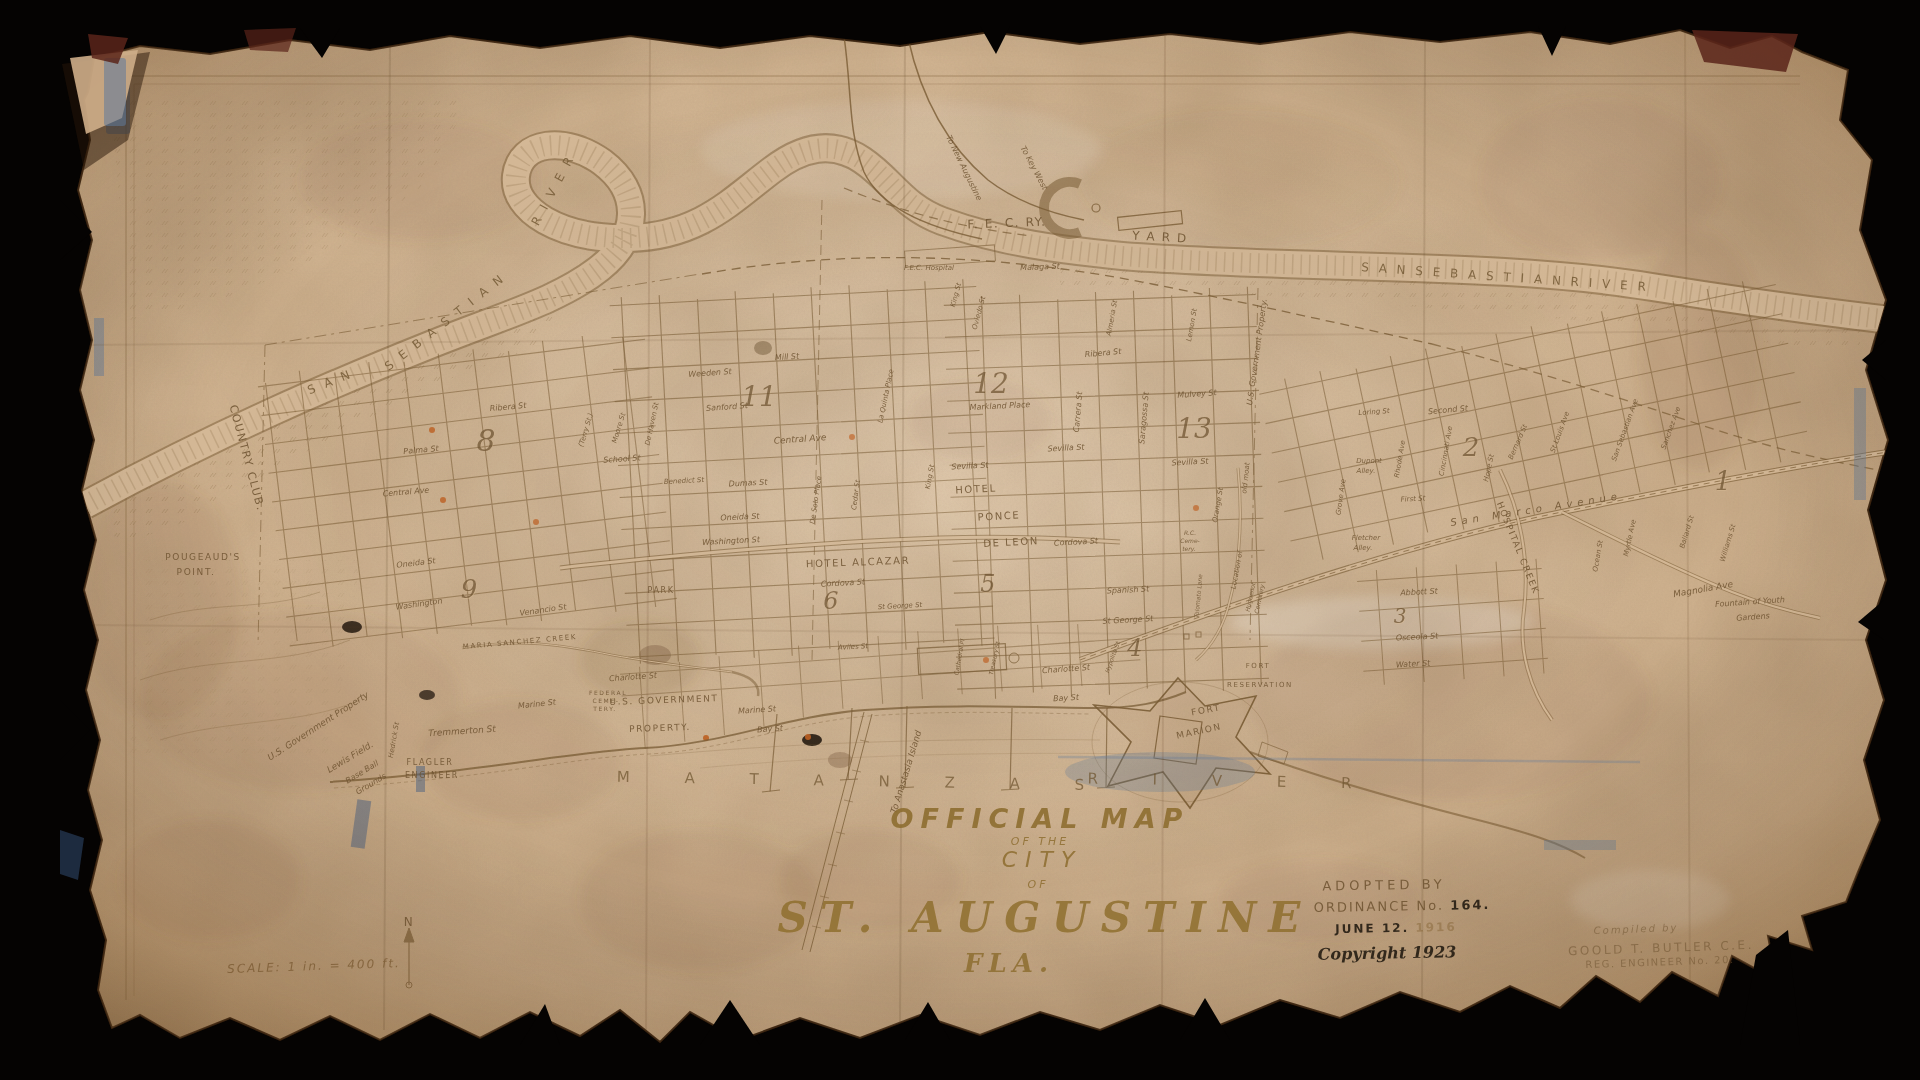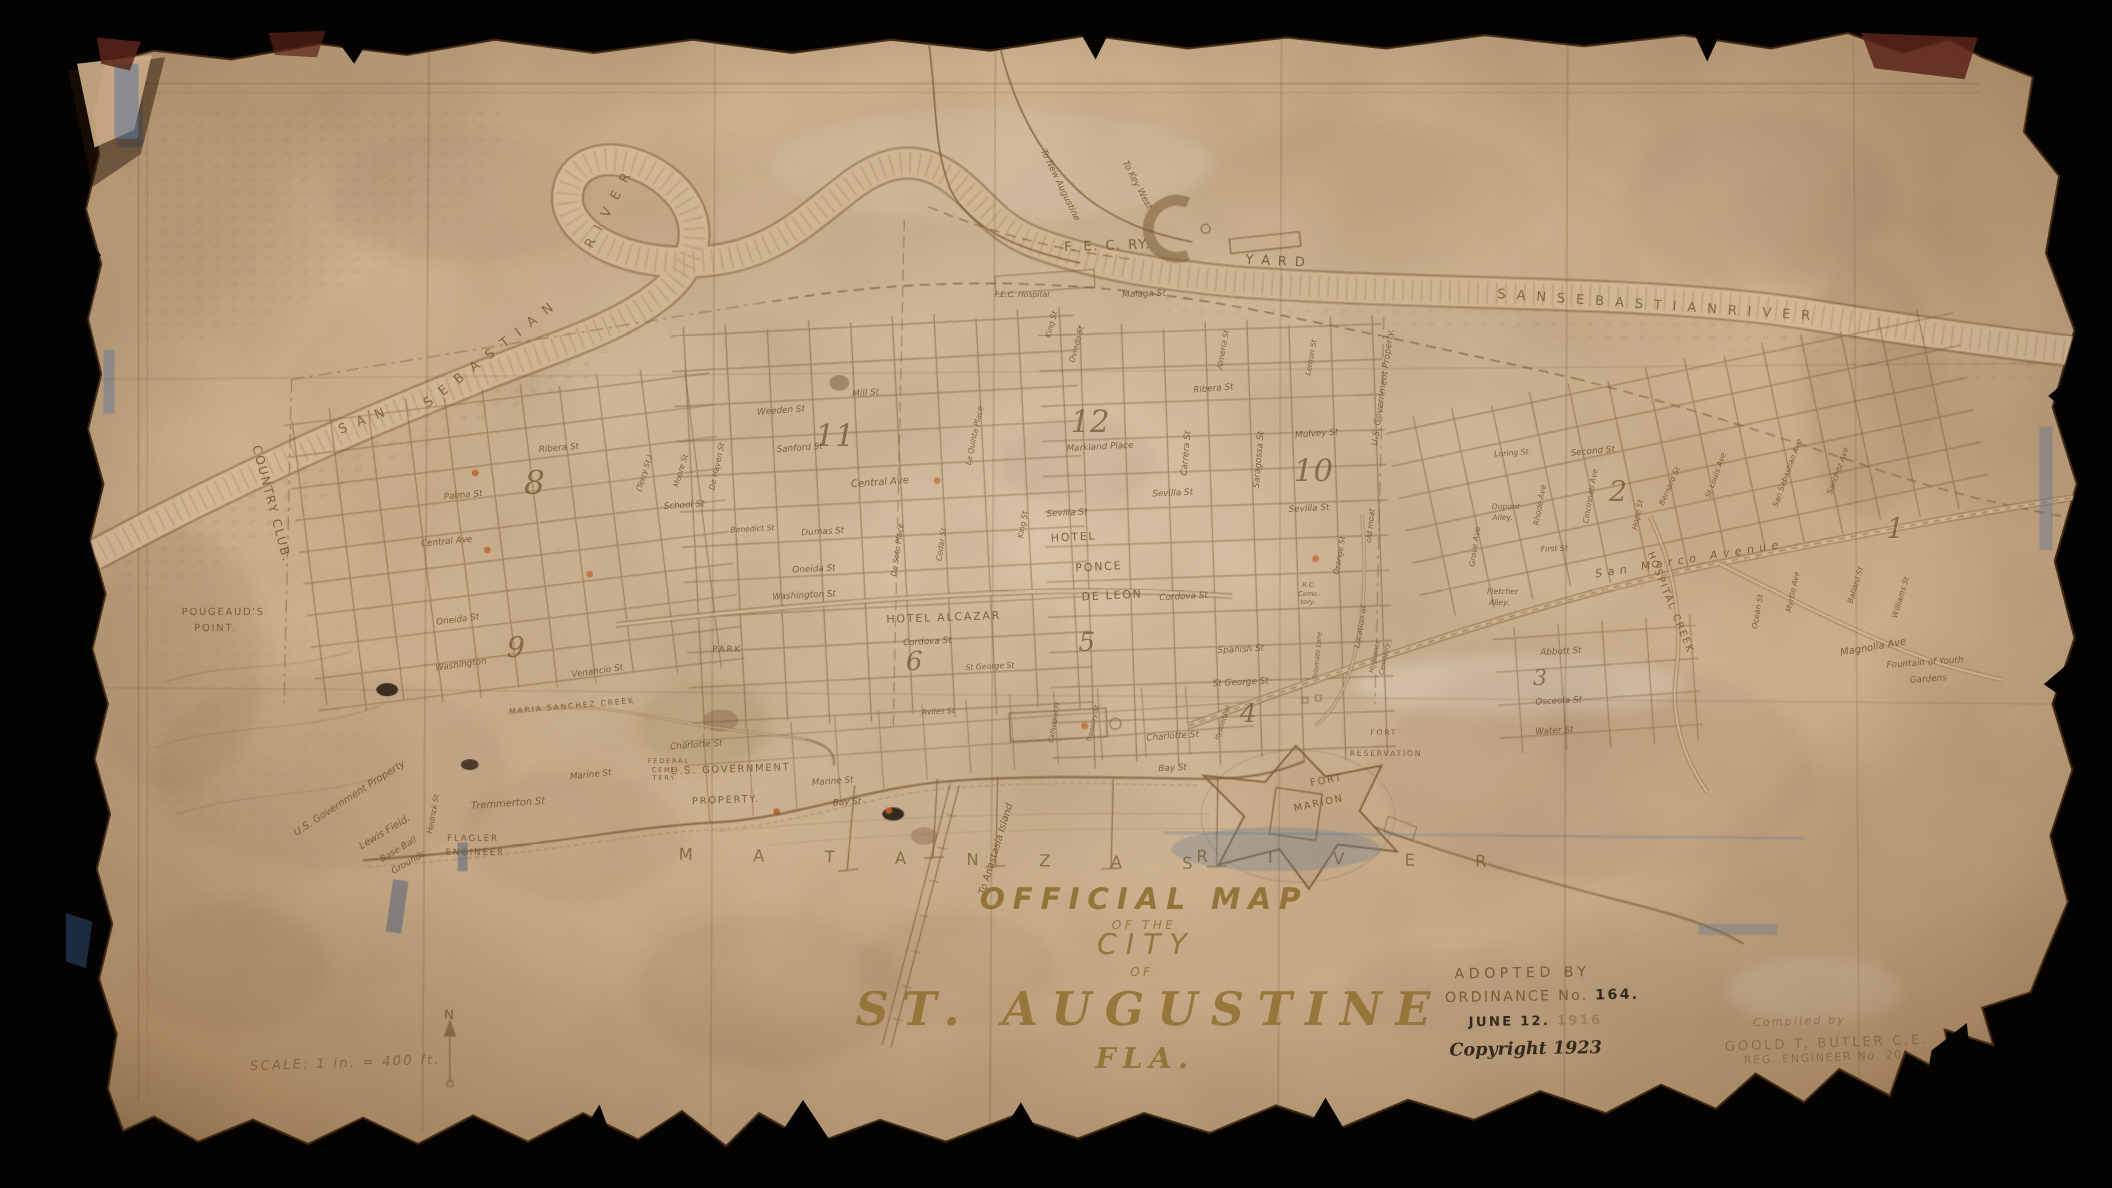--- a/index.html
+++ b/index.html
@@ -12,21 +12,21 @@
   .caps{font-style:normal;letter-spacing:1.6px;}
   .water{font-style:normal;letter-spacing:3px;color:#6f5530;opacity:.8;}
   .water2{font-style:normal;letter-spacing:25px;color:#6f5530;opacity:.72;}
   .road{letter-spacing:5px;}
   .num{font-family:"DejaVu Serif",serif;opacity:.72;
        text-shadow:0.6px 0.6px 0 rgba(216,188,150,.6);}
   
   .tline{position:absolute;white-space:nowrap;color:#8a6a2b;transform:translate(-50%,-50%);font-style:italic;}
   .t-official{font-size:27px;font-style:italic;font-weight:600;letter-spacing:7px;opacity:.85;}
   .t-small{font-size:11px;letter-spacing:3px;opacity:.8;}
-  .t-city{font-size:26px;letter-spacing:8px;opacity:.82;}
+  .t-city{font-size:22px;letter-spacing:8px;opacity:.82;}
   .t-staug{font-family:"DejaVu Serif",serif;font-size:42px;font-weight:bold;letter-spacing:12px;
            color:#8f6f2e;opacity:.85;}
   .t-fla{font-family:"DejaVu Serif",serif;font-size:26px;font-weight:bold;letter-spacing:6px;opacity:.8;}
   
   .adline{position:absolute;white-space:nowrap;transform:translate(-50%,-50%) rotate(-1deg);}
   .ink{color:#6d5230;opacity:.85;}
   .ink-faded{color:#8a6a3d;opacity:.55;}
   .stamp{color:#241c12;opacity:.9;font-style:normal;}
   .ad1{font-size:13px;letter-spacing:4px;}
   .ad2{font-size:13px;letter-spacing:2px;}
@@ -310,21 +310,21 @@
       <span class="lbl" style="left: 394px; top: 740px; font-size: 7px; transform: translate(-50%, -50%) rotate(-80deg);">Hedrick St</span>
       <span class="lbl" style="left: 543px; top: 610px; font-size: 8px; transform: translate(-50%, -50%) rotate(-8deg);">Venancio St</span>
       <span class="lbl" style="left: 419px; top: 604px; font-size: 8px; transform: translate(-50%, -50%) rotate(-8deg);">Washington</span>
       <span class="lbl" style="left: 416px; top: 563px; font-size: 8px; transform: translate(-50%, -50%) rotate(-7deg);">Oneida St</span>
       <span class="lbl" style="left: 406px; top: 492px; font-size: 8px; transform: translate(-50%, -50%) rotate(-5deg);">Central Ave</span>
       <span class="lbl" style="left: 421px; top: 450px; font-size: 8px; transform: translate(-50%, -50%) rotate(-5deg);">Palma St</span>
       <span class="lbl" style="left: 508px; top: 407px; font-size: 8px; transform: translate(-50%, -50%) rotate(-5deg);">Ribera St</span>
       <span class="lbl num" style="left: 486px; top: 440px; font-size: 30px; transform: translate(-50%, -50%) rotate(0deg);">8</span>
       <span class="lbl num" style="left: 759px; top: 396px; font-size: 28px; transform: translate(-50%, -50%) rotate(0deg);">11</span>
       <span class="lbl num" style="left: 991px; top: 383px; font-size: 28px; transform: translate(-50%, -50%) rotate(0deg);">12</span>
-      <span class="lbl num" style="left: 1194px; top: 428px; font-size: 28px; transform: translate(-50%, -50%) rotate(0deg);">10</span>
+      <span class="lbl num" style="left: 1194px; top: 428px; font-size: 28px; transform: translate(-50%, -50%) rotate(0deg);">13</span>
       <span class="lbl num" style="left: 469px; top: 589px; font-size: 26px; transform: translate(-50%, -50%) rotate(0deg);">9</span>
       <span class="lbl num" style="left: 831px; top: 601px; font-size: 24px; transform: translate(-50%, -50%) rotate(0deg);">6</span>
       <span class="lbl num" style="left: 988px; top: 584px; font-size: 24px; transform: translate(-50%, -50%) rotate(0deg);">5</span>
       <span class="lbl num" style="left: 1135px; top: 648px; font-size: 24px; transform: translate(-50%, -50%) rotate(0deg);">4</span>
       <span class="lbl num" style="left: 1400px; top: 616px; font-size: 20px; transform: translate(-50%, -50%) rotate(0deg);">3</span>
       <span class="lbl num" style="left: 1471px; top: 447px; font-size: 26px; transform: translate(-50%, -50%) rotate(0deg);">2</span>
       <span class="lbl num" style="left: 1723px; top: 481px; font-size: 26px; transform: translate(-50%, -50%) rotate(0deg);">1</span>
       <span class="lbl" style="left: 710px; top: 373px; font-size: 8px; transform: translate(-50%, -50%) rotate(-4deg);">Weeden St</span>
       <span class="lbl" style="left: 787px; top: 357px; font-size: 8px; transform: translate(-50%, -50%) rotate(-4deg);">Mill St</span>
       <span class="lbl" style="left: 727px; top: 407px; font-size: 8px; transform: translate(-50%, -50%) rotate(-4deg);">Sanford St</span>
@@ -420,21 +420,21 @@
       <span class="lbl" style="left: 1413px; top: 664px; font-size: 8px; transform: translate(-50%, -50%) rotate(-3deg);">Water St</span>
       <span class="lbl caps" style="left: 409px; top: 922px; font-size: 12px; transform: translate(-50%, -50%) rotate(0deg);">N</span>
     </div>
 
 <div>
   <div class="tline t-official" style="left:1040px;top:818px;">OFFICIAL MAP</div>
   <div class="tline t-small" style="left:1040px;top:841px;">OF THE</div>
   <div class="tline t-city" style="left:1042px;top:859px;">CITY</div>
   <div class="tline t-small" style="left:1038px;top:884px;">OF</div>
   <div class="tline t-staug" style="left:1045px;top:917px;">ST. AUGUSTINE</div>
-  <div class="tline t-fla" style="left:1041px;top:963px;">FLA.</div>
+  <div class="tline t-fla" style="left:1009px;top:963px;">FLA.</div>
 </div>
 
 <div>
   <div class="adline ad1 ink" style="left:1384px;top:885px;">ADOPTED BY</div>
   <div class="adline ad2" style="left:1402px;top:906px;">
     <span class="ink">ORDINANCE No.</span>
     <span class="stamp" style="font-weight:bold;">164.</span>
   </div>
   <div class="adline ad3" style="left:1396px;top:928px;">
     <span class="stamp">JUNE 12.</span>

